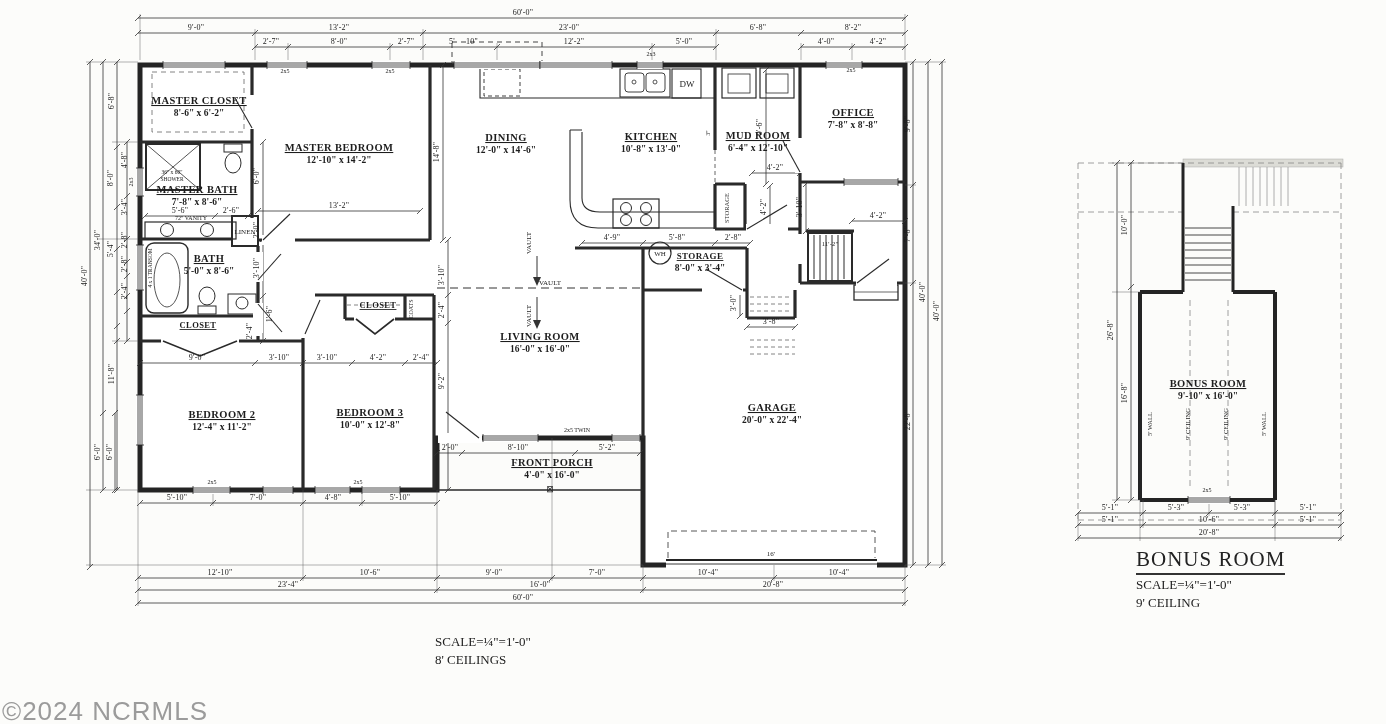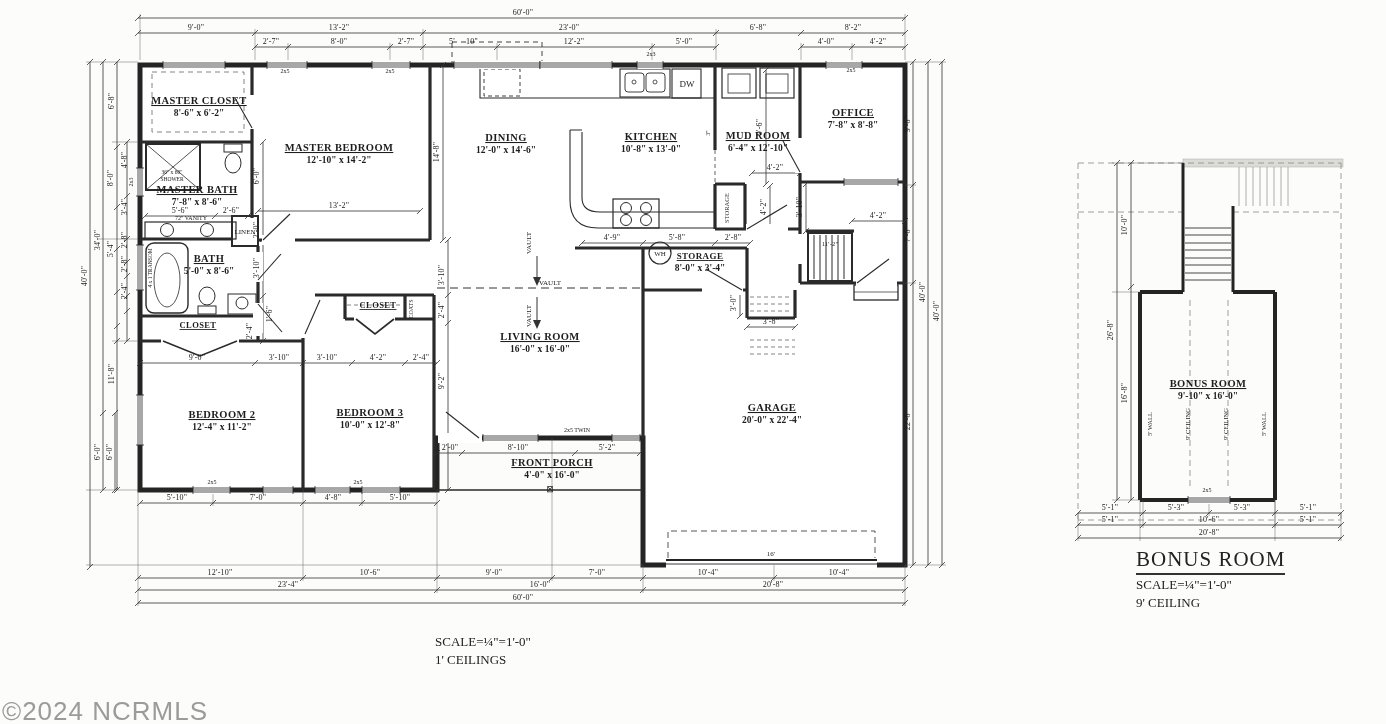--- a/index.html
+++ b/index.html
@@ -391,21 +391,21 @@
       <text x="710" y="133" font-size="5.5" class="ann" transform="rotate(-90 710 133)">3"</text>
       <text x="771" y="556" font-size="7" class="ann">16'</text>
       <text x="1152" y="424" font-size="6.5" class="ann" transform="rotate(-90 1152 424)">5' WALL</text>
       <text x="1190" y="424" font-size="6.5" class="ann" transform="rotate(-90 1190 424)">9' CEILING</text>
       <text x="1228" y="424" font-size="6.5" class="ann" transform="rotate(-90 1228 424)">9' CEILING</text>
       <text x="1266" y="424" font-size="6.5" class="ann" transform="rotate(-90 1266 424)">5' WALL</text>
     </svg>
 
   <div class="tblock" id="title1" style="left:435px;top:632px">
     <div class="tb-scale">SCALE=¼"=1'-0"</div>
-    <div class="tb-ceil">1' CEILINGS</div>
+    <div class="tb-ceil">8' CEILINGS</div>
   </div>
 
   <div class="tblock" id="title2" style="left:1136px;top:547px">
     <div class="tb-title">BONUS ROOM</div>
     <div class="tb-scale">SCALE=¼"=1'-0"</div>
     <div class="tb-ceil">9' CEILING</div>
   </div>
 
   <div id="watermark">©2024 NCRMLS</div>
 </div>

